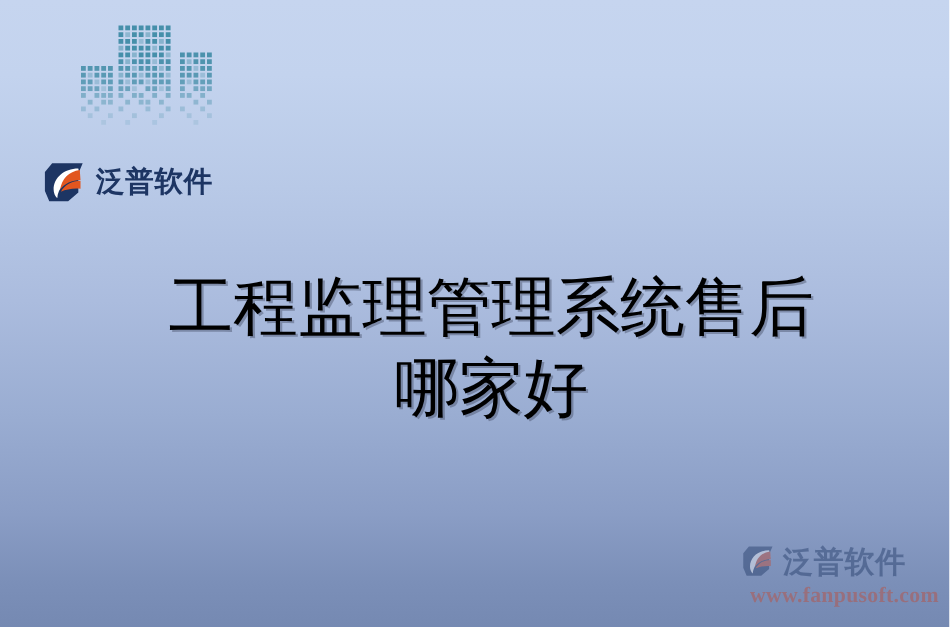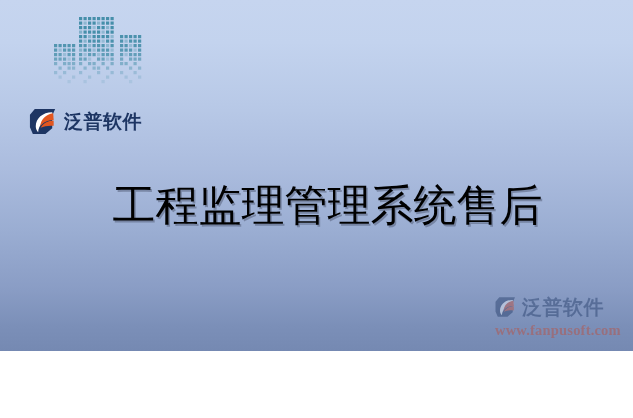--- a/index.html
+++ b/index.html
@@ -9,21 +9,21 @@
   body {
     width: 633px;
     height: 418px;
     overflow: hidden;
     font-family: "Liberation Sans", sans-serif;
   }
 
   #slide {
     position: relative;
     width: 633px;
-    height: 351px;
+    height: 418px;
     overflow: hidden;
     background: linear-gradient(180deg,
                 #c6d5ef 0%,
                 #c3d3ee 12%,
                 #b8c9e7 30%,
                 #abbcde 48%,
                 #9aadd2 66%,
                 #8a9dc5 82%,
                 #7b8fb8 93%,
                 #7589b2 100%);
@@ -127,20 +127,21 @@
   #wm-url {
     display: block;
     font-family: "Liberation Serif", serif;
     font-size: 14.5px;
     font-weight: bold;
     color: #c7442a;
     letter-spacing: 0.2px;
     line-height: 17px;
     margin-top: 1px;
     margin-left: 1px;
+    text-align: center;
   }
 </style>
 </head>
 <body>
 
 <div id="slide">
 
   <div id="skyline">
     <svg width="100" height="80" viewBox="0 0 100 80" xmlns="http://www.w3.org/2000/svg">
       <g fill="#3f8ba5">
@@ -356,20 +357,21 @@
       <path d="M52 15 C37 17 27 27 25 42 C31 34 41 29 53 29 Z" fill="#e2561f"></path>
       <path d="M53 30 C41 30 31 36 26 45 C33 42 43 40 53 41 Z" fill="#e2561f"></path>
     </svg>
     <span id="brand-text">
       <span id="brand-cn">泛普软件</span>
     </span>
   </div>
 
   <div id="headline">
     <span class="line">工程监理管理系统售后</span>
+    <span class="line">哪家好</span>
   </div>
 
   <div id="watermark">
     <div id="wm-logo-row">
       <svg id="wm-mark" viewBox="0 0 64 64" xmlns="http://www.w3.org/2000/svg">
         <path d="M14 6 H56 L50 20 L50 46 L36 58 H10 L4 44 L4 18 Z" fill="#17305e"></path>
         <path d="M50 13 C30 13 16 26 16 42 C16 47 18 51 21 54 C22 40 32 28 52 25 Z" fill="#ffffff"></path>
         <path d="M52 15 C37 17 27 27 25 42 C31 34 41 29 53 29 Z" fill="#c7442a"></path>
         <path d="M53 30 C41 30 31 36 26 45 C33 42 43 40 53 41 Z" fill="#c7442a"></path>
       </svg>

